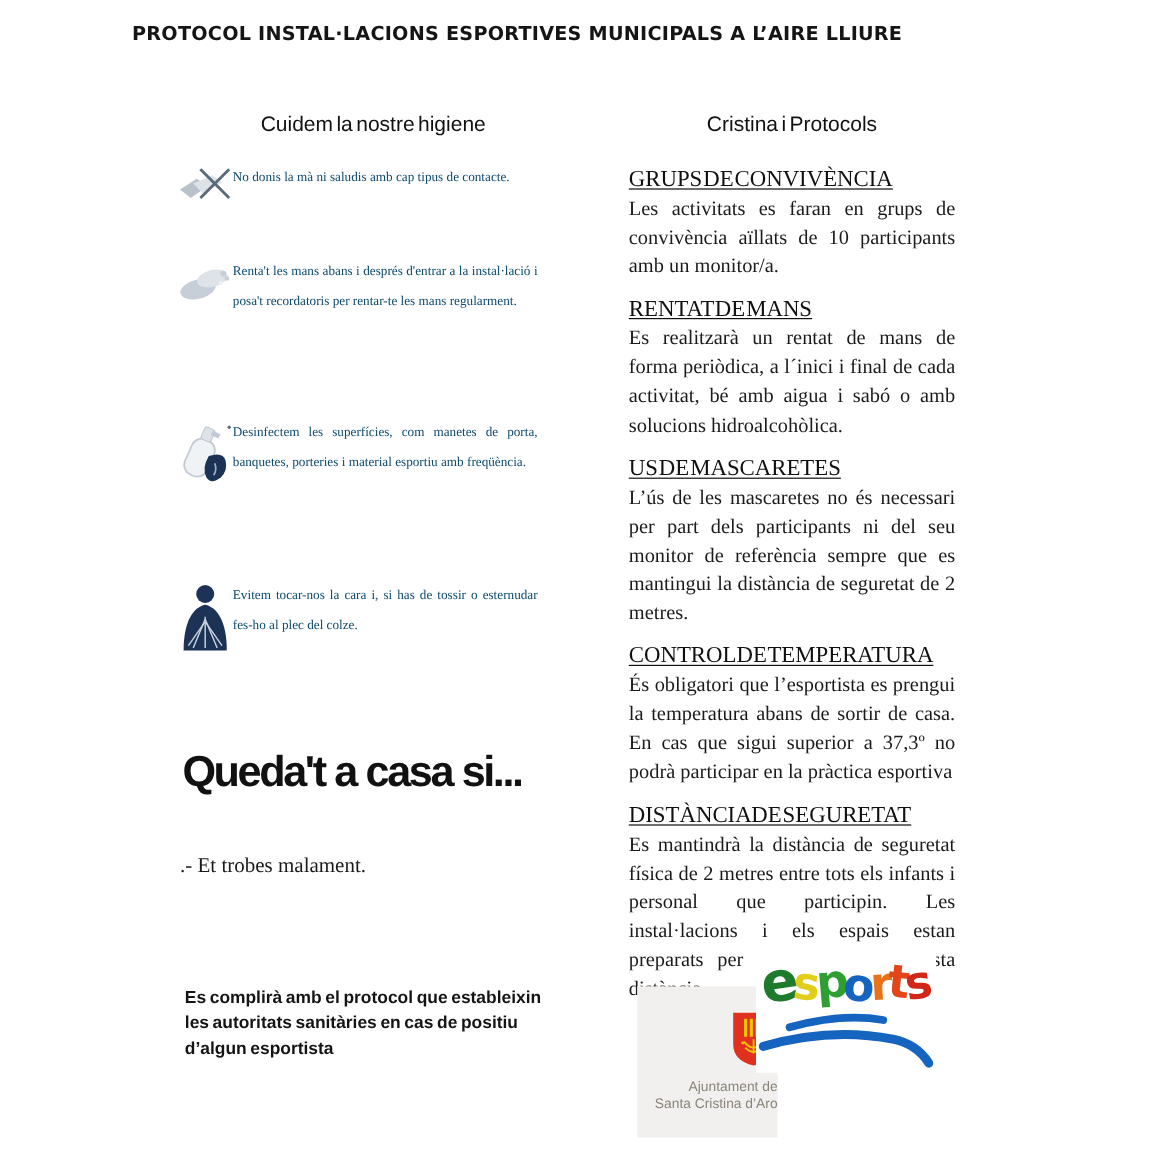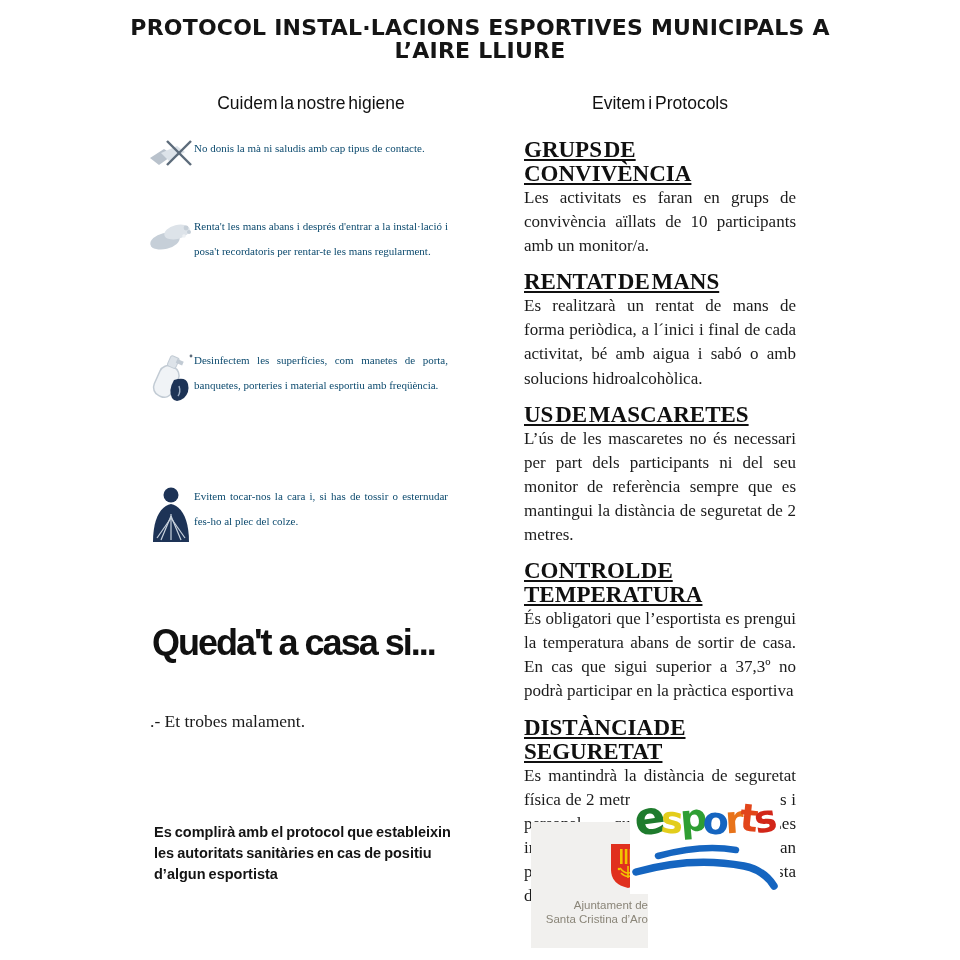--- a/index.html
+++ b/index.html
@@ -5,23 +5,22 @@
   * { margin:0; padding:0; box-sizing:border-box; }
   html,body { background:#ffffff; }
   .page {
     position:relative; width:960px; height:960px; background:#ffffff;
     font-family:"Liberation Serif", serif; color:#1b1b1b; overflow:hidden;
   }
 
   
   .title {
     position:absolute; top:16px; left:110px; width:740px;
-    text-align:center;
     font-family:"DejaVu Sans", sans-serif; font-weight:bold;
-    font-size:22px; line-height:23px; letter-spacing:.2px; color:#151515;
+    font-size:16px; line-height:23px; letter-spacing:.2px; color:#151515;
   }
 
   
   .col-head {
     font-family:"Liberation Sans", sans-serif; font-weight:normal;
     font-size:17.5px; color:#111; word-spacing:-2px; text-align:center;
   }
   .left-head { position:absolute; top:93px; left:152px; width:318px; }
 
   
@@ -48,22 +47,22 @@
     position:absolute; top:822px; left:154px; width:300px;
     font-family:"Liberation Sans", sans-serif; font-weight:bold;
     font-size:14.5px; line-height:21px; word-spacing:-1px; color:#141414;
   }
 
   
   .col-right { position:absolute; top:93px; left:524px; width:272px; }
   .right-head { margin-bottom:24px; }
   .sec { margin-bottom:12px; }
   .sec h3 {
-    font-family:"Liberation Serif", serif; font-weight:bold;
-    font-size:23px; line-height:24px; word-spacing:-4px;
+    font-family:"Liberation Serif", serif; font-weight:normal;
+    font-size:19px; line-height:24px; word-spacing:-4px;
     text-decoration:underline; text-underline-offset:2px; color:#101010;
   }
   .sec p {
     font-size:17px; line-height:24.1px; text-align:justify; color:#1b1b1b;
   }
 
   
   .aj-box {
     position:absolute; top:822px; left:531px; width:117px; height:126px;
     background:#f1f0ee; z-index:1; text-align:right;
@@ -164,21 +163,21 @@
 
   <h2 class="stayhome-head">Queda't a casa si...</h2>
 
   <div class="stayhome-list">
     <p>.- Et trobes malament.</p>
   </div>
 
   <p class="note">Es complirà amb el protocol que estableixin les autoritats  sanitàries en cas de positiu d’algun esportista</p>
 
   <div class="col-right">
-    <h2 class="col-head right-head">Evitem i Protocols</h2>
+    <h2 class="col-head right-head">Cristina i Protocols</h2>
 
     <section class="sec">
       <h3>GRUPS DE CONVIVÈNCIA</h3>
       <p>Les activitats es faran en grups de convivència aïllats de 10 participants amb un monitor/a.</p>
     </section>
 
     <section class="sec">
       <h3>RENTAT DE MANS</h3>
       <p>Es realitzarà un rentat de mans de forma periòdica, a l´inici i final de cada activitat, bé amb aigua i sabó o amb solucions hidroalcohòlica.</p>
     </section>

